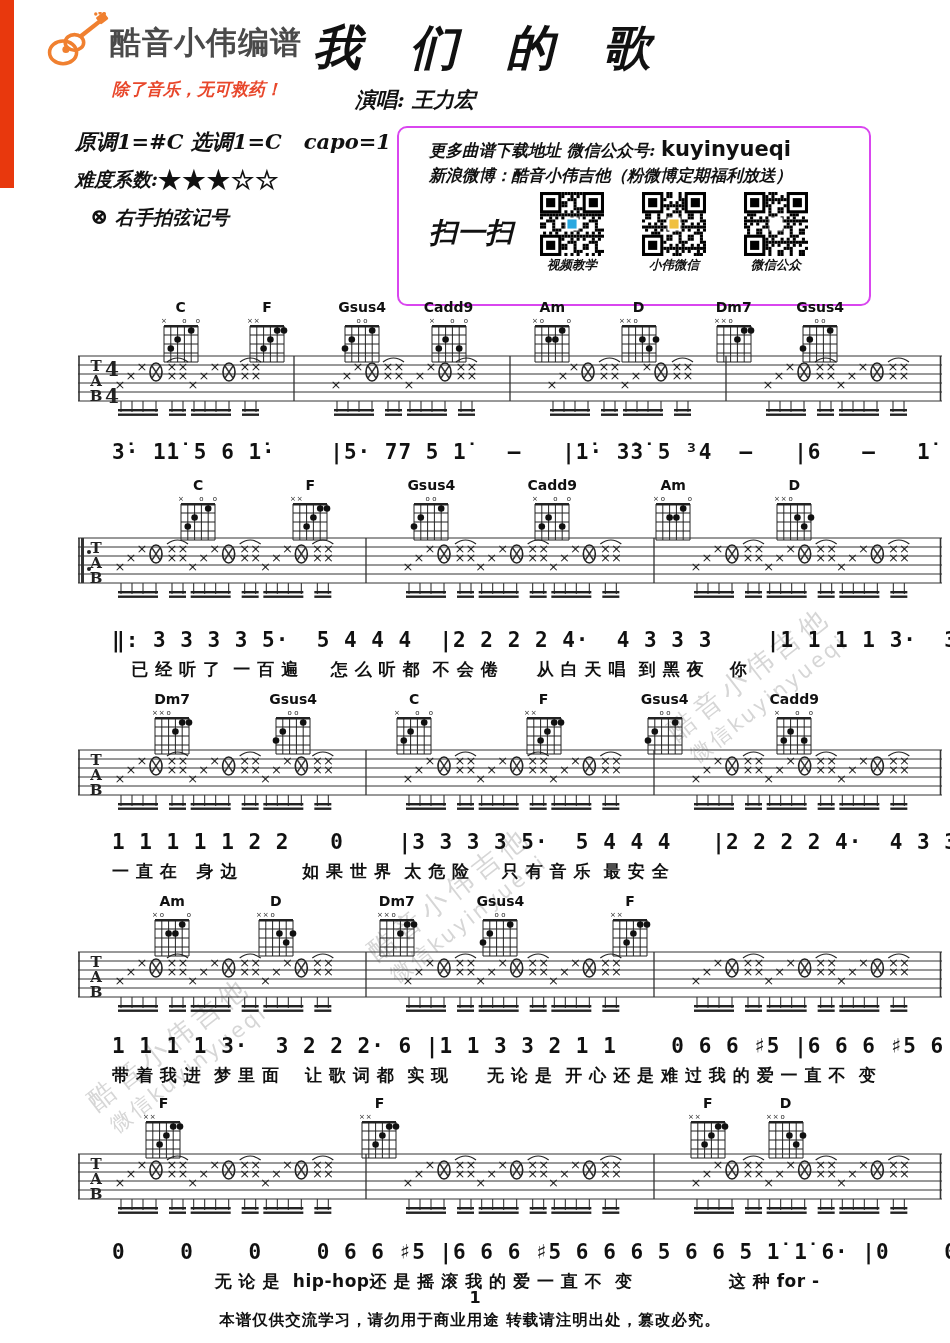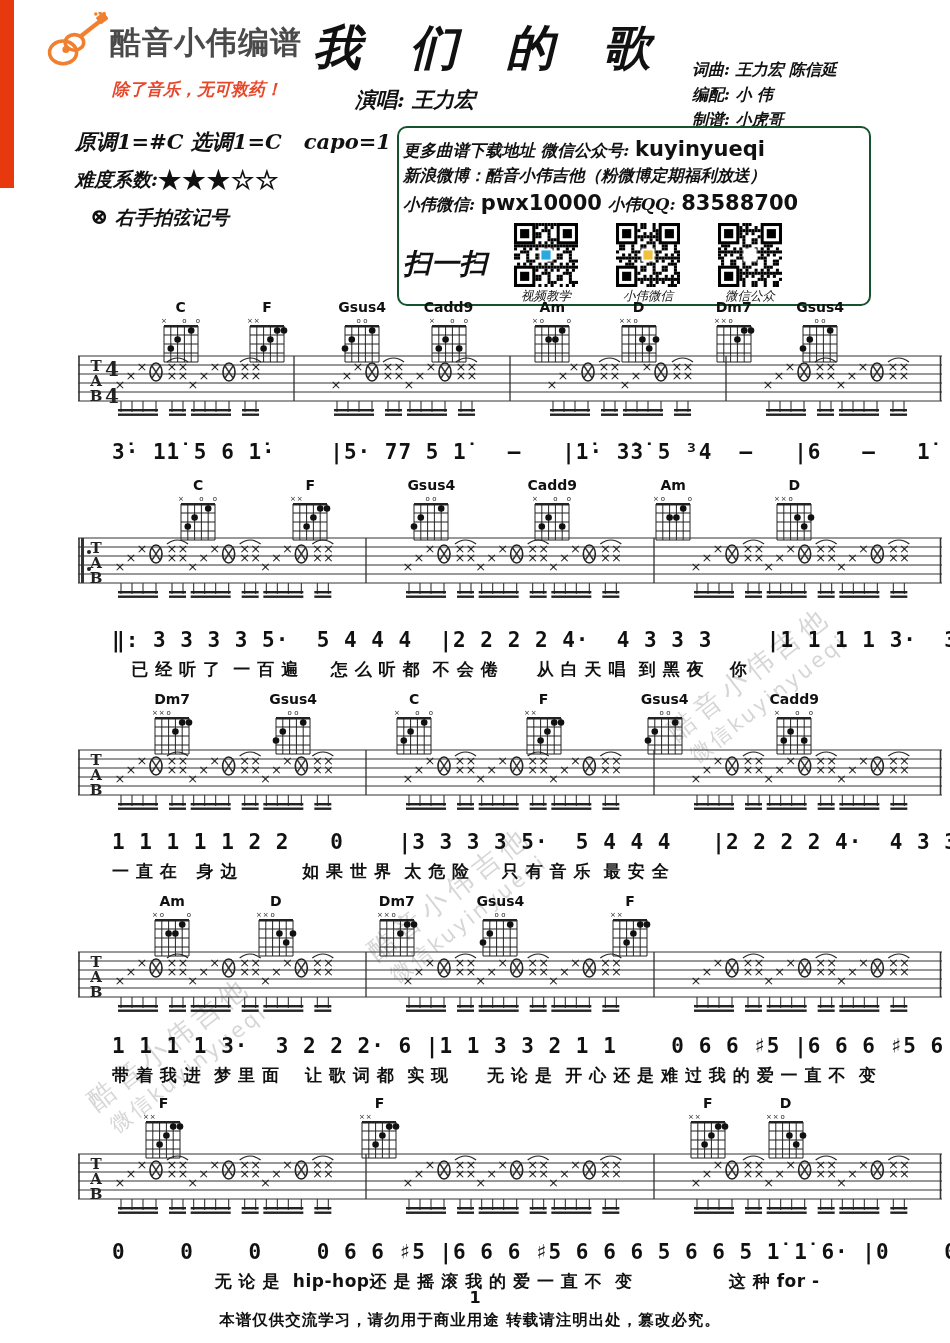--- a/index.html
+++ b/index.html
@@ -23,29 +23,29 @@
   .credits{position:absolute;left:692px;top:58px;font-size:16px;font-weight:800;font-family:"DejaVu Serif","Liberation Serif",serif;font-style:italic;line-height:1.55;white-space:nowrap;}
   
   .keyline{position:absolute;left:75px;top:128px;font-size:21px;font-weight:800;font-family:"DejaVu Serif","Liberation Serif",serif;font-style:italic;white-space:pre;}
   .difficulty{position:absolute;left:75px;top:165px;font-size:19px;font-weight:800;font-family:"DejaVu Serif","Liberation Serif",serif;font-style:italic;}
   .difficulty .stars{font-size:26px;font-style:normal;letter-spacing:1px;vertical-align:-3px;}
   .slaplegend{position:absolute;left:90px;top:203px;font-size:19px;font-weight:800;font-family:"DejaVu Serif","Liberation Serif",serif;font-style:italic;}
   .slaplegend .sym{font-size:22px;font-style:normal;}
   
   .contact{
     position:absolute;left:397px;top:126px;width:474px;height:180px;
-    border:2px solid #14532d;border-radius:10px;padding:6px 10px 4px 4px;box-sizing:border-box;
+    border:2px solid #d946ef;border-radius:10px;padding:6px 10px 4px 30px;box-sizing:border-box;
   }
   .c-line{font-size:16.5px;font-weight:800;font-family:"DejaVu Serif","Liberation Serif",serif;font-style:italic;line-height:1.45;white-space:nowrap;}
   .c-line .latin{font-family:"DejaVu Sans","Liberation Sans",sans-serif;font-style:normal;font-weight:700;font-size:21px;}
   .scanrow{display:flex;align-items:center;gap:16px;margin-top:4px;}
   .scanlabel{font-size:28px;font-weight:800;font-family:Liberation Sans, sans-serif;font-style:italic;white-space:nowrap;}
   .qr-item{display:flex;flex-direction:column;align-items:center;width:86px;}
   .qr-item svg{width:64px;height:64px;}
-  .qr-cap{font-size:12.5px;font-weight:400;font-family:"DejaVu Serif","Liberation Serif",serif;font-style:italic;margin-top:1px;white-space:nowrap;}
+  .qr-cap{font-size:12.5px;font-weight:700;font-family:"DejaVu Serif","Liberation Serif",serif;font-style:italic;margin-top:1px;white-space:nowrap;}
   
   #systems{position:absolute;left:0;top:0;width:950px;height:1343px;}
   .chord{position:absolute;width:50px;text-align:center;}
   .chord-name{font-size:14px;font-weight:700;color:#111;line-height:1;}
   .staff-wrap{position:absolute;left:78px;width:864px;height:80px;}
   .jianpu{
     position:absolute;left:112px;font-size:21px;font-weight:700;white-space:pre;
     font-family:"DejaVu Sans Mono","DejaVu Sans","Liberation Mono",monospace;letter-spacing:1px;
   }
   .lyrics{position:absolute;left:112px;font-size:17px;font-weight:700;white-space:pre;letter-spacing:0.5px;}
@@ -78,42 +78,34 @@
             <circle cx="82" cy="1.6" r="2.4" fill="#f08030"></circle>
         </svg>
       </span>
       <span class="brand">酷音小伟编谱</span>
     </div>
     <div class="tagline">除了音乐，无可救药！</div>
   </div>
 
   <div class="title">我 们 的 歌</div>
   <div class="singer">演唱: 王力宏</div>
-  <div class="credits">
-    <div>词曲: 王力宏 陈信延</div>
-    <div>编配: 小 伟</div>
-    <div>制谱: 小虎哥</div>
-  </div>
 
   <div class="keyline">原调1=#C 选调1=C   capo=1</div>
   <div class="difficulty">
     <span>难度系数:</span><span class="stars" id="stars">★★★☆☆</span>
   </div>
   <div class="slaplegend">
     <span class="sym">⊗</span><span> 右手拍弦记号</span>
   </div>
 
   <div class="contact">
     <div class="c-line">
       <span>更多曲谱下载地址 微信公众号: </span><span class="latin">kuyinyueqi</span>
     </div>
     <div class="c-line">新浪微博：酷音小伟吉他（粉微博定期福利放送）</div>
-    <div class="c-line">
-      <span>小伟微信: </span><span class="latin">pwx10000</span><span>  小伟QQ: </span><span class="latin">83588700</span>
-    </div>
     <div class="scanrow">
       <span class="scanlabel">扫一扫</span>
       <div class="qr-item">
         <svg id="qr0" viewBox="0 0 63 63">
             <rect x="0" y="0" width="63" height="63" fill="#fff"></rect>
             <rect x="0" y="21" width="3" height="3" fill="#000"></rect>
             <rect x="0" y="24" width="3" height="3" fill="#000"></rect>
             <rect x="0" y="30" width="3" height="3" fill="#000"></rect>
             <rect x="0" y="33" width="3" height="3" fill="#000"></rect>
             <rect x="3" y="21" width="3" height="3" fill="#000"></rect>

